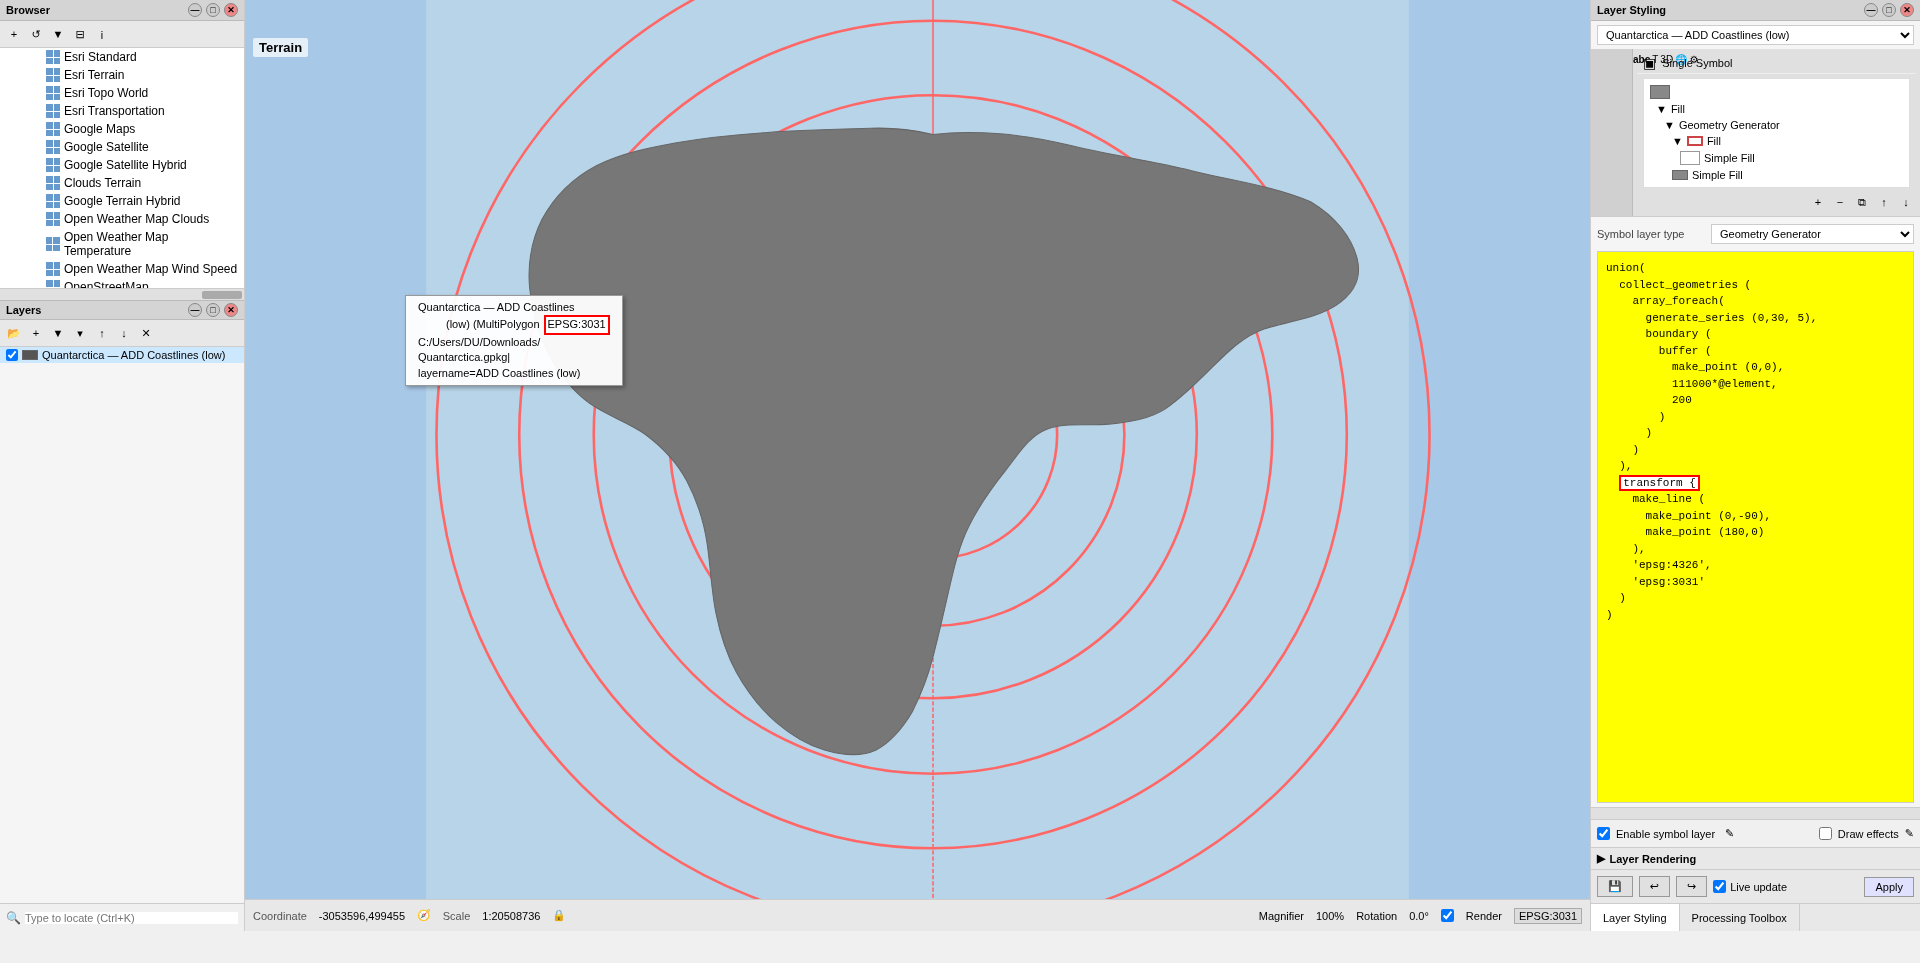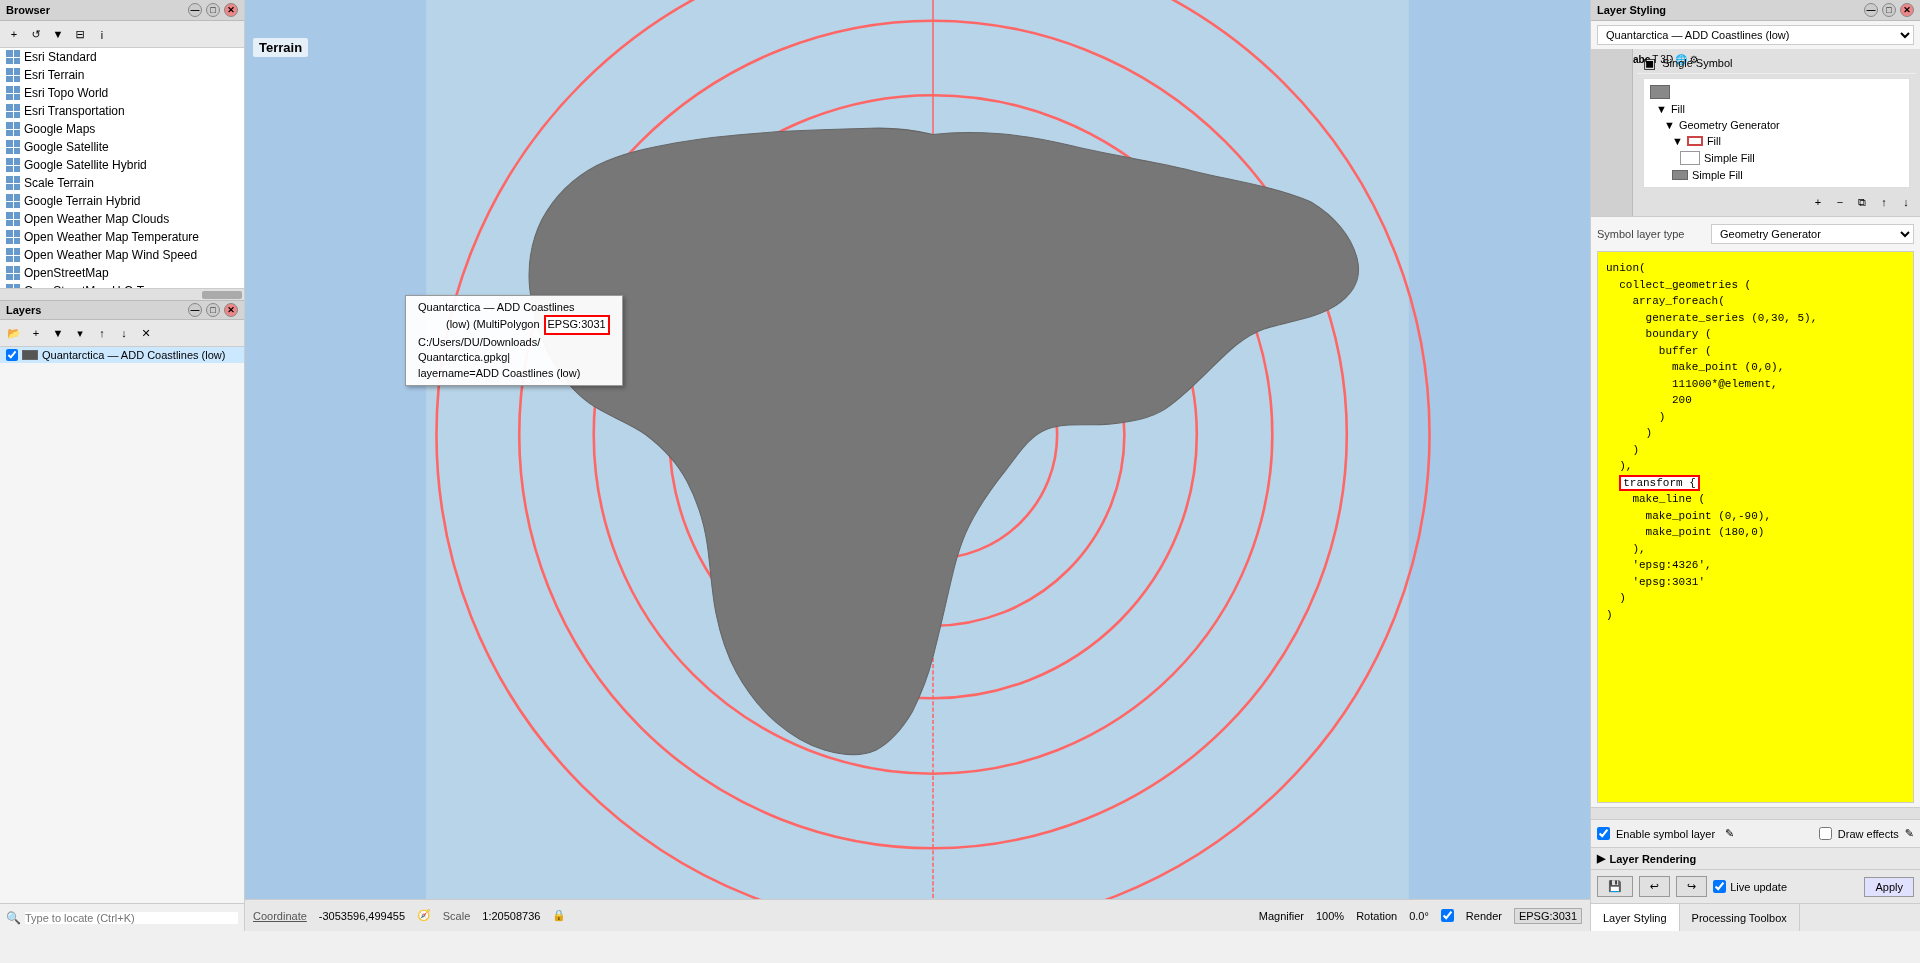--- a/index.html
+++ b/index.html
@@ -9,21 +9,21 @@
     .main-container { display: flex; height: 931px; }
 
     
     .left-panel { width: 245px; display: flex; flex-direction: column; border-right: 1px solid #ccc; background: #f5f5f5; }
     .panel-header { background: #d4d4d4; padding: 3px 6px; font-weight: bold; font-size: 11px; display: flex; align-items: center; justify-content: space-between; border-bottom: 1px solid #bbb; }
     .panel-toolbar { display: flex; gap: 2px; padding: 3px 4px; background: #e8e8e8; border-bottom: 1px solid #ccc; }
     .toolbar-btn { width: 20px; height: 20px; background: none; border: 1px solid transparent; cursor: pointer; display: flex; align-items: center; justify-content: center; font-size: 11px; }
 
     
     .browser-list { flex: 1; overflow-y: auto; background: white; }
-    .browser-item { display: flex; align-items: center; padding: 2px 6px; font-size: 12px; cursor: pointer; gap: 4px; }
+    .browser-item { display: flex; align-items: center; padding: 2px 6px; font-size: 12px; cursor: pointer; gap: 4px; margin-left: 40px; }
     .grid-icon { display: grid; grid-template-columns: 1fr 1fr; gap: 1px; width: 14px; height: 14px; }
     .grid-icon span { background: #6699cc; }
 
     
     .section-divider { background: #d4d4d4; padding: 2px 6px; font-weight: bold; font-size: 11px; border-top: 1px solid #bbb; border-bottom: 1px solid #bbb; display: flex; align-items: center; justify-content: space-between; }
     .section-toolbar { display: flex; gap: 2px; padding: 3px 4px; background: #e8e8e8; border-bottom: 1px solid #ccc; }
 
     
     .layers-list { background: white; overflow-y: auto; max-height: 120px; }
     .layer-item { display: flex; align-items: center; padding: 2px 6px; font-size: 12px; cursor: pointer; gap: 4px; }
@@ -183,21 +183,21 @@
             </div>
           <span>Google Satellite Hybrid</span>
         </div>
         <div class="browser-item">
           <div class="grid-icon">
               <span></span>
               <span></span>
               <span></span>
               <span></span>
             </div>
-          <span>Scale Terrain</span>
+          <span>Clouds Terrain</span>
         </div>
         <div class="browser-item">
           <div class="grid-icon">
               <span></span>
               <span></span>
               <span></span>
               <span></span>
             </div>
           <span>Google Terrain Hybrid</span>
         </div>
@@ -353,21 +353,21 @@
         <div style="display:flex; align-items:center; gap:4px;margin-left:28px;">
           <span>(low) (MultiPolygon</span>
           <span class="tooltip-epsg">EPSG:3031</span>
         </div>
         <div>C:/Users/DU/Downloads/</div>
         <div>Quantarctica.gpkg|</div>
         <div>layername=ADD Coastlines (low)</div>
       </div>
 
       <div class="status-bar">
-        <span style="color:#555;text-decoration:underline;">Coordinate</span>
+        <span style="color:#555;">Coordinate</span>
         <span>-3053596,499455</span>
         <span>🧭</span>
         <span style="color:#555;">Scale</span>
         <span>1:20508736</span>
         <span>🔒</span>
         <div style="flex:1;"></div>
         <span>Magnifier</span>
         <span>100%</span>
         <span>Rotation</span>
         <span>0.0°</span>

